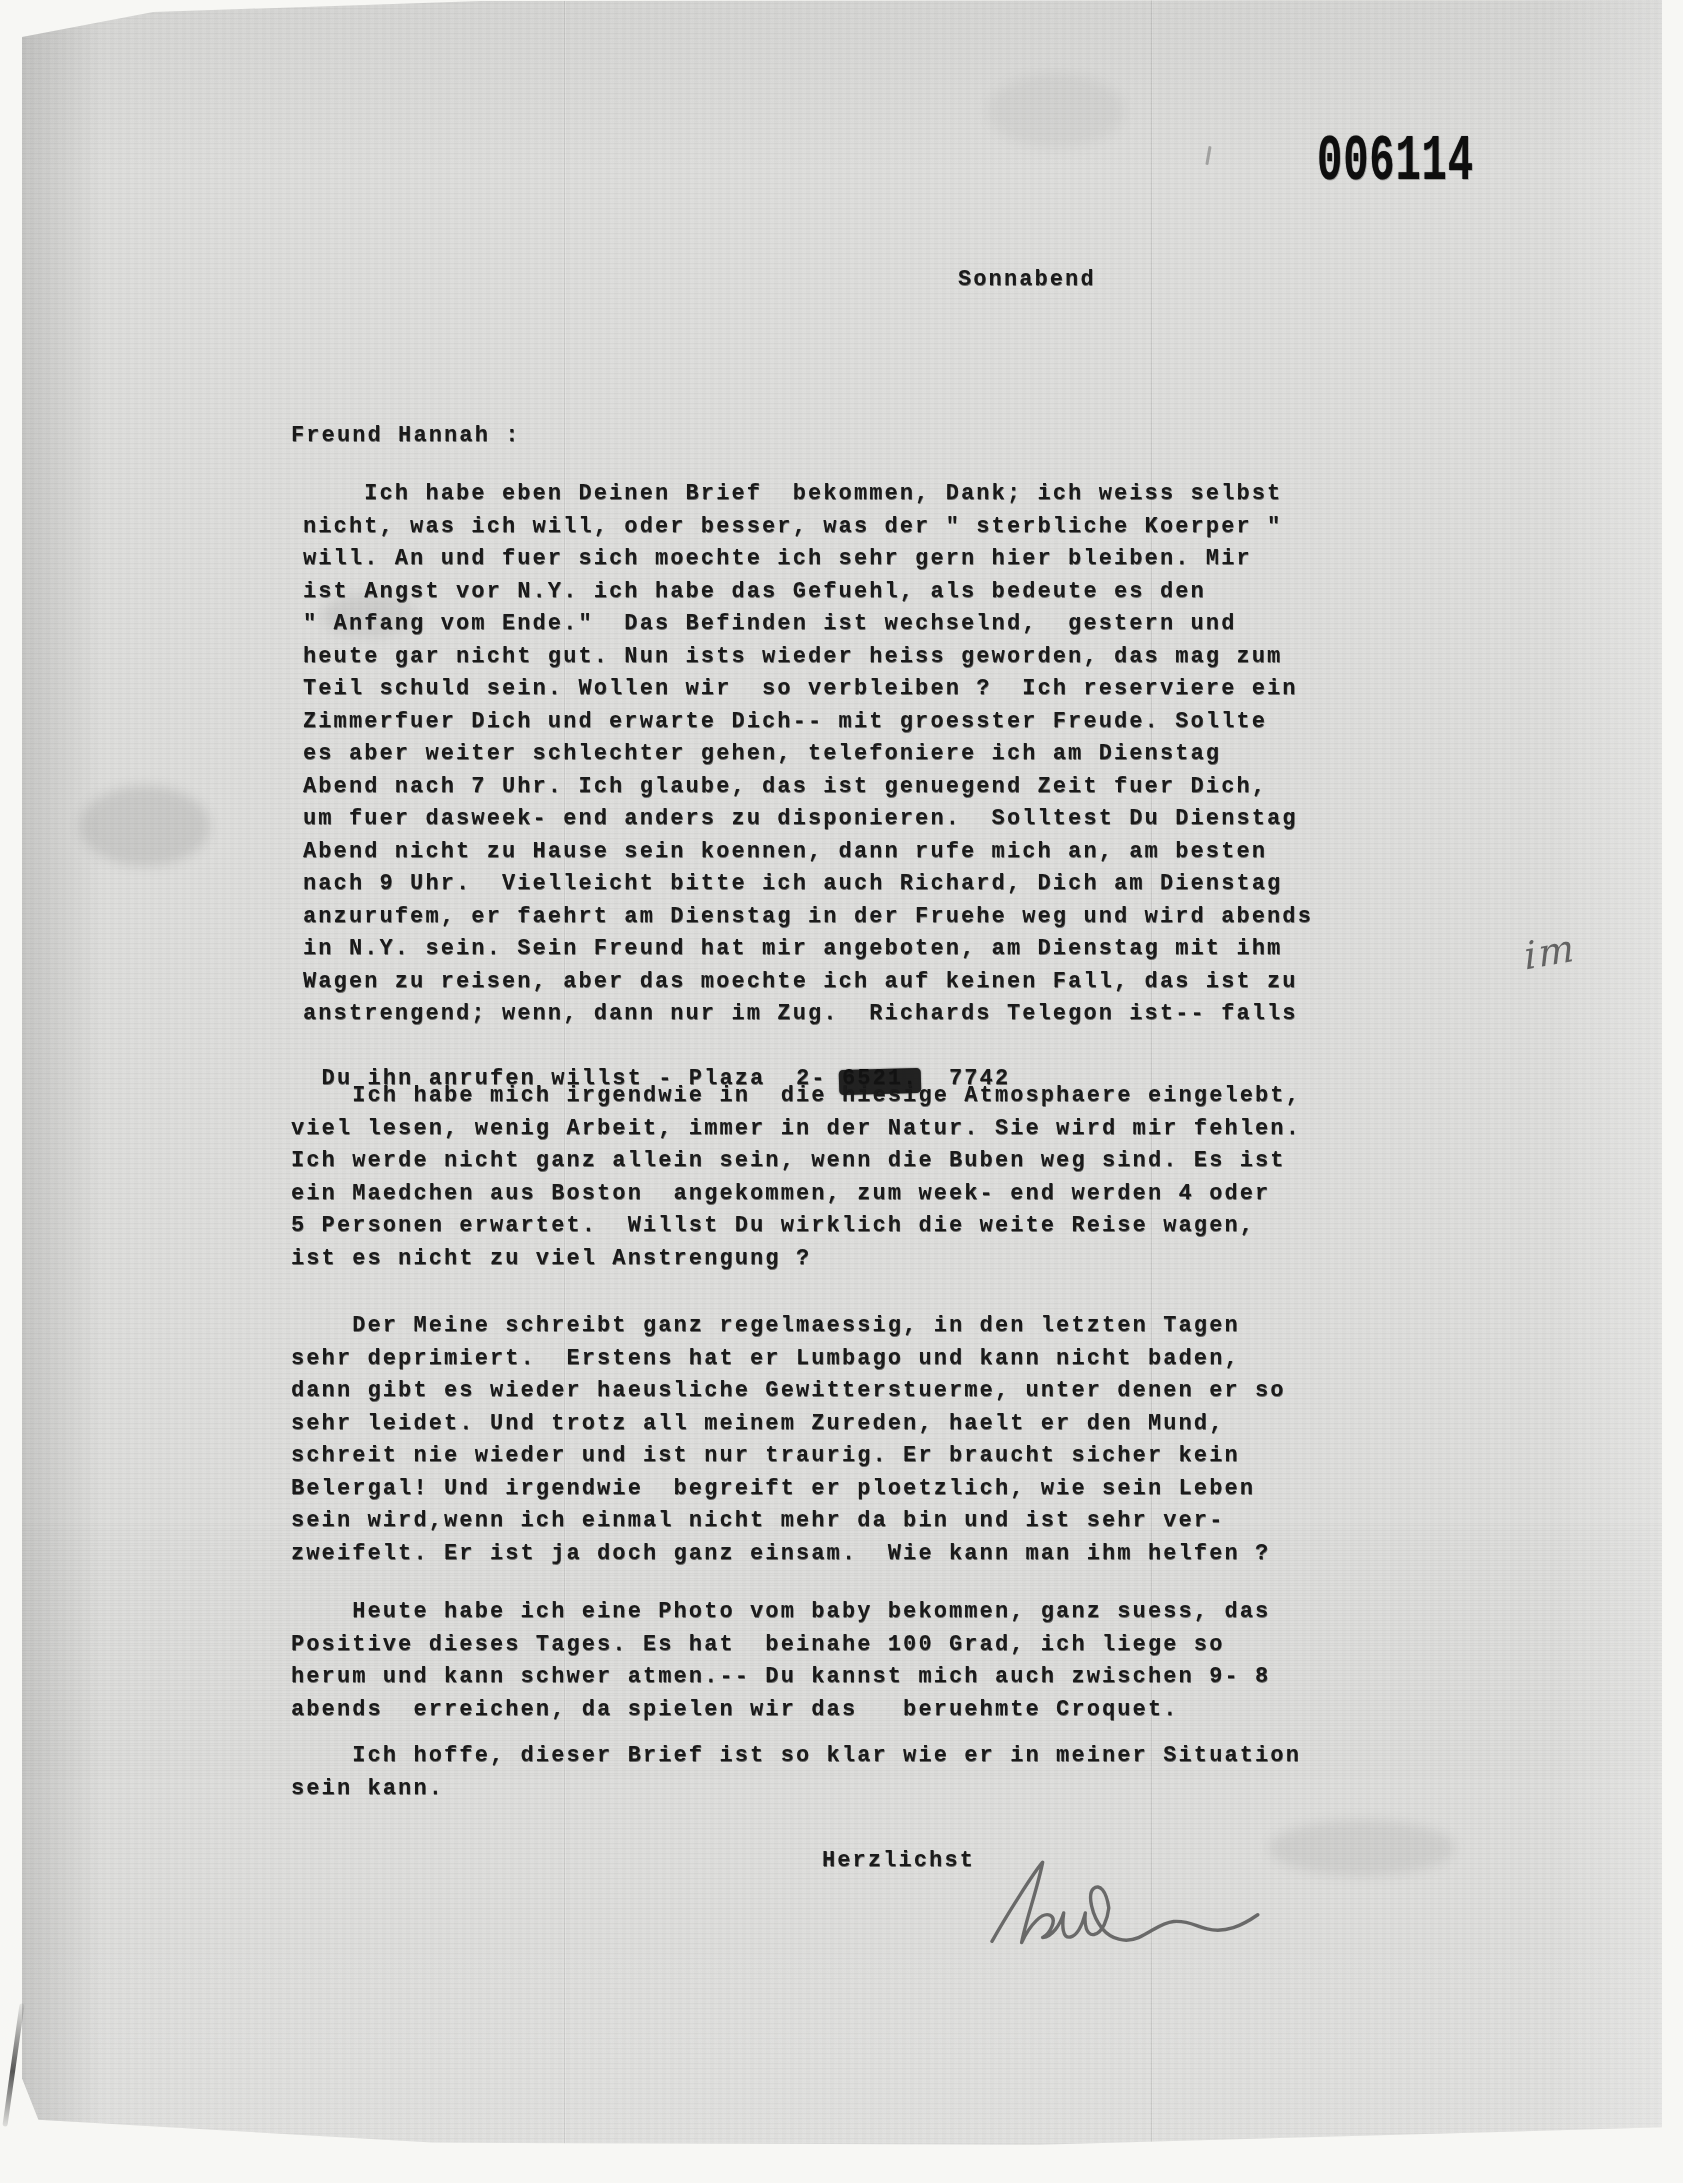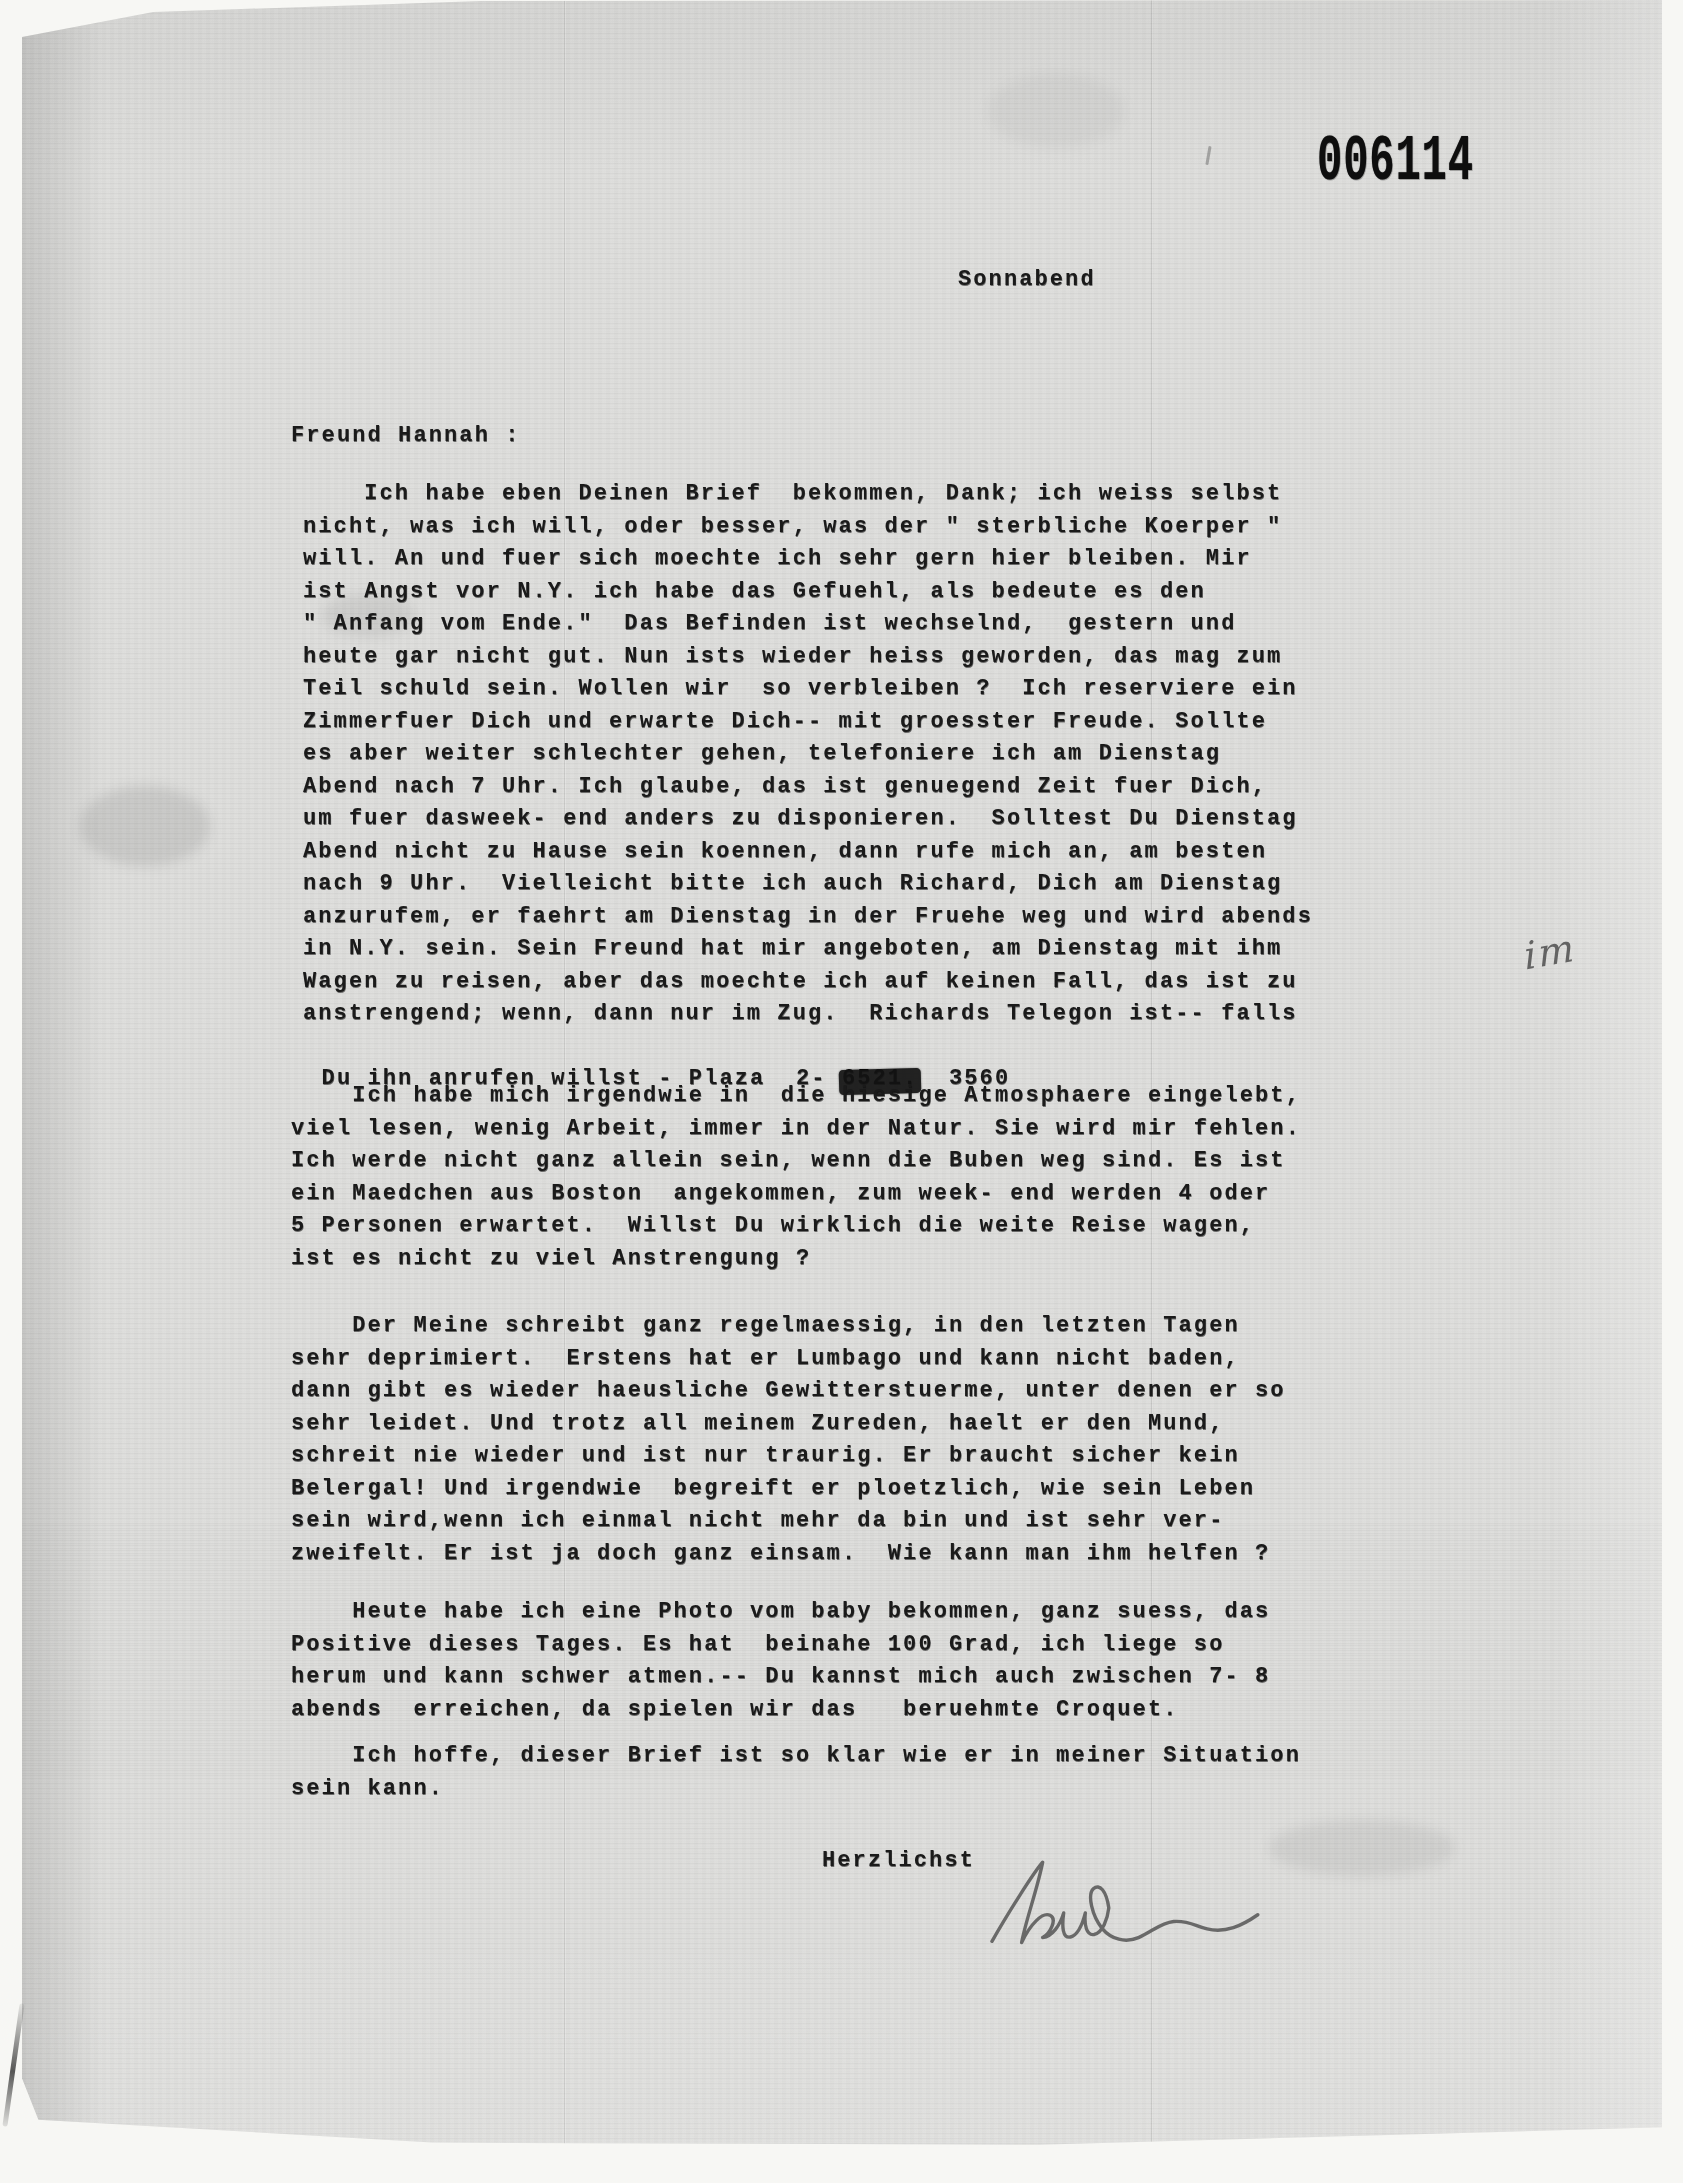--- a/index.html
+++ b/index.html
@@ -105,21 +105,21 @@
 Abend nach 7 Uhr. Ich glaube, das ist genuegend Zeit fuer Dich,
 um fuer dasweek- end anders zu disponieren.  Solltest Du Dienstag
 Abend nicht zu Hause sein koennen, dann rufe mich an, am besten
 nach 9 Uhr.  Vielleicht bitte ich auch Richard, Dich am Dienstag
 anzurufem, er faehrt am Dienstag in der Fruehe weg und wird abends
 in N.Y. sein. Sein Freund hat mir angeboten, am Dienstag mit ihm
 Wagen zu reisen, aber das moechte ich auf keinen Fall, das ist zu
 anstrengend; wenn, dann nur im Zug.  Richards Telegon ist-- falls</div>
 
 <div class="tw" style="left:291px;top:1030px;">
-  <span>Du ihn anrufen willst - Plaza  2- </span><span class="blackout">6521.</span><span>  3560</span>
+  <span>Du ihn anrufen willst - Plaza  2- </span><span class="blackout">6521.</span><span>  7742</span>
 </div>
 
 <div class="pencil-im">im</div>
 
 <div class="tw" style="left:291px;top:1080px;">    Ich habe mich irgendwie in  die hiesige Atmosphaere eingelebt,
 viel lesen, wenig Arbeit, immer in der Natur. Sie wird mir fehlen.
 Ich werde nicht ganz allein sein, wenn die Buben weg sind. Es ist
 ein Maedchen aus Boston  angekommen, zum week- end werden 4 oder
 5 Personen erwartet.  Willst Du wirklich die weite Reise wagen,
 ist es nicht zu viel Anstrengung ?</div>
@@ -128,21 +128,21 @@
 sehr deprimiert.  Erstens hat er Lumbago und kann nicht baden,
 dann gibt es wieder haeusliche Gewitterstuerme, unter denen er so
 sehr leidet. Und trotz all meinem Zureden, haelt er den Mund,
 schreit nie wieder und ist nur traurig. Er braucht sicher kein
 Belergal! Und irgendwie  begreift er ploetzlich, wie sein Leben
 sein wird,wenn ich einmal nicht mehr da bin und ist sehr ver-
 zweifelt. Er ist ja doch ganz einsam.  Wie kann man ihm helfen ?</div>
 
 <div class="tw" style="left:291px;top:1596px;">    Heute habe ich eine Photo vom baby bekommen, ganz suess, das
 Positive dieses Tages. Es hat  beinahe 100 Grad, ich liege so
-herum und kann schwer atmen.-- Du kannst mich auch zwischen 7- 8
+herum und kann schwer atmen.-- Du kannst mich auch zwischen 9- 8
 abends  erreichen, da spielen wir das   beruehmte Croquet.</div>
 
 <div class="tw" style="left:291px;top:1740px;">    Ich hoffe, dieser Brief ist so klar wie er in meiner Situation
 sein kann.</div>
 
 <div class="tw" style="left:822px;top:1845px;">Herzlichst</div>
 
 <div class="signature" title="Hilde">
   <svg viewBox="0 0 460 165" xmlns="http://www.w3.org/2000/svg">
     <path d="M14,138 C40,92 82,26 96,10

